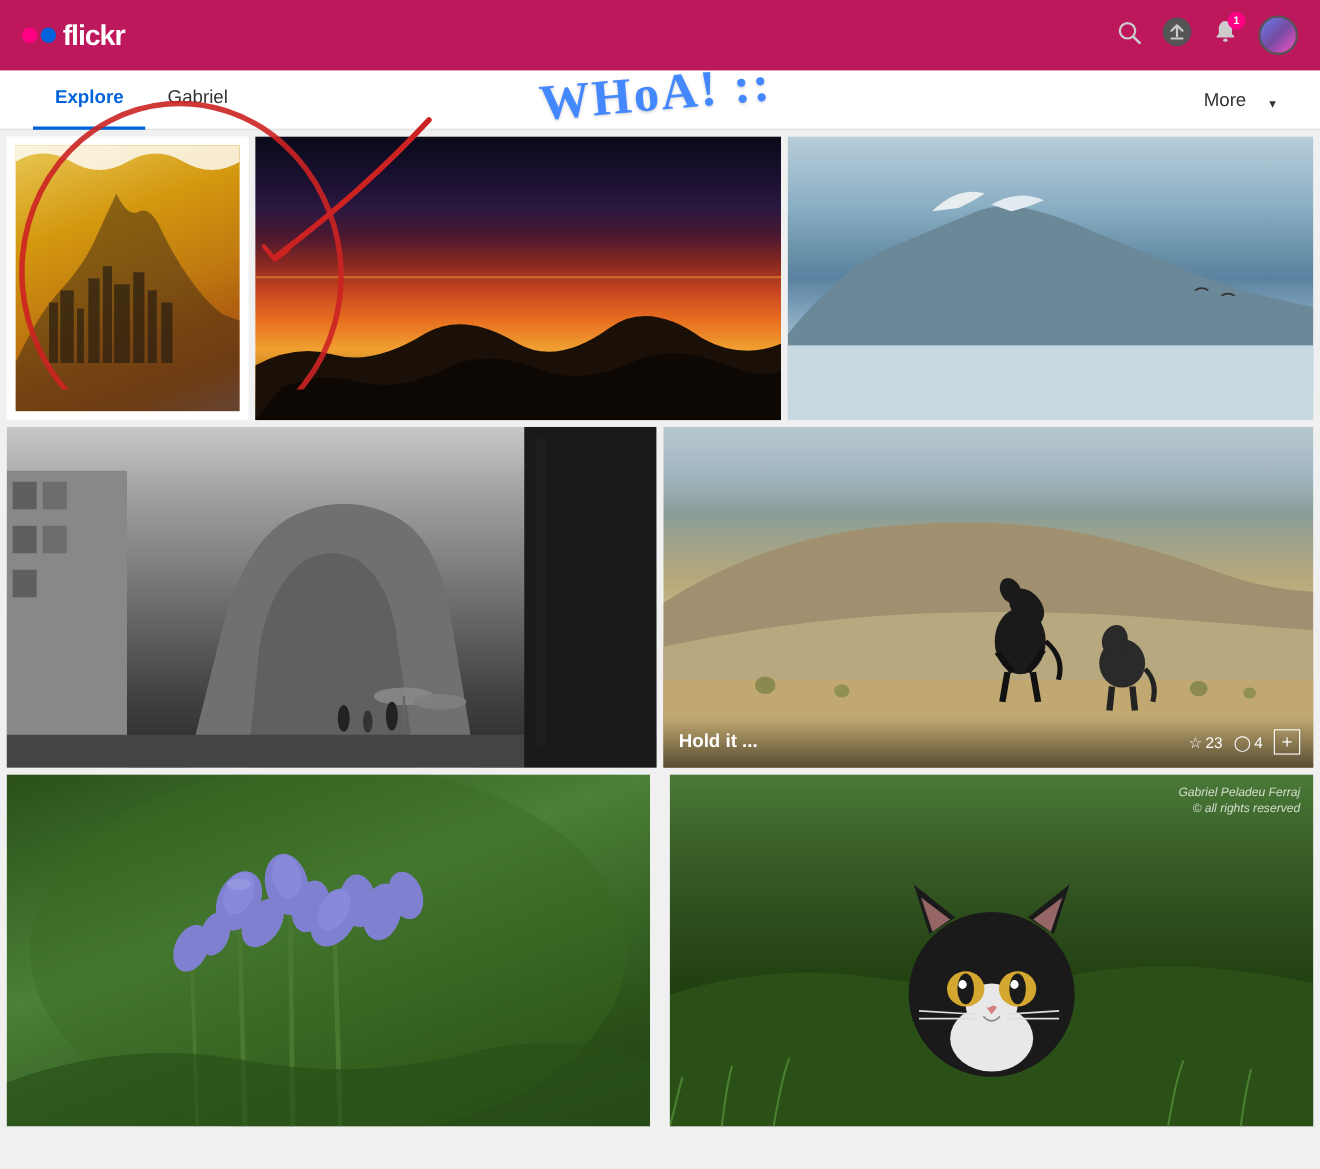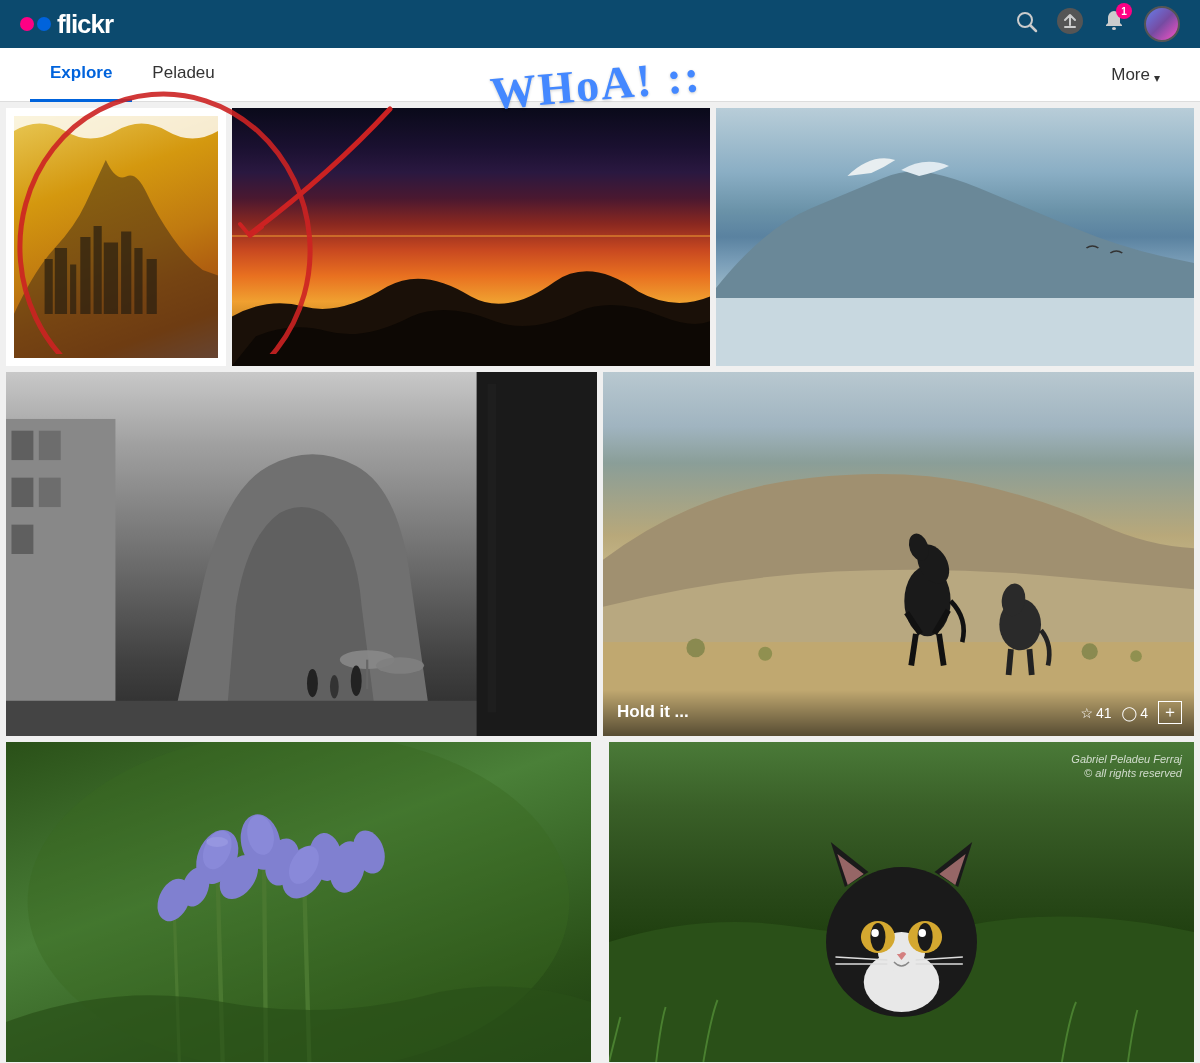--- a/index.html
+++ b/index.html
@@ -1,21 +1,21 @@
 <!DOCTYPE html>
 <html><head>
   <meta charset="utf-8">
   <style>
     * { margin: 0; padding: 0; box-sizing: border-box; }
     body { width: 1200px; min-height: 1063px; font-family: -apple-system, BlinkMacSystemFont, 'Segoe UI', sans-serif; background: #f0f0f0; overflow-x: hidden; }
 
     
     .header {
-      background: #0c4a6e;
-      height: 48px;
+      background: #be185d;
+      height: 64px;
       display: flex;
       align-items: center;
       padding: 0 20px;
       position: relative;
       z-index: 10;
     }
     .flickr-logo {
       display: flex;
       align-items: center;
       gap: 6px;
@@ -103,21 +103,21 @@
     }
     .subnav-tab.active {
       color: #0063dc;
       border-bottom: 3px solid #0063dc;
       font-weight: 600;
     }
     .subnav-spacer { flex: 1; }
     .subnav-more {
       display: flex;
       align-items: flex-end;
-      gap: 4px;
+      gap: 21px;
       font-size: 17px;
       color: #333;
       cursor: pointer;
       padding: 0 10px;
     }
     .subnav-more .chevron { font-size: 12px; }
 
     
     .grid-container {
       padding: 6px;
@@ -152,21 +152,21 @@
     .row1-right {
       flex: 1;
       overflow: hidden;
     }
 
     
     .row2 {
       display: flex;
       gap: 6px;
       margin-bottom: 6px;
-      height: 364px;
+      height: 310px;
     }
     .row2-left {
       flex: 1;
       overflow: hidden;
     }
     .row2-right {
       flex: 1;
       overflow: hidden;
       position: relative;
     }
@@ -296,21 +296,21 @@
     </div>
     <div class="avatar-circle"></div>
   </div>
 </div>
 
 <div class="subnav">
   <div class="subnav-tab active">
     <span>Explore</span>
   </div>
   <div class="subnav-tab">
-    <span>Peladeu</span>
+    <span>Gabriel</span>
   </div>
   <div class="subnav-spacer"></div>
   <div class="subnav-more">
     <span>More</span>
     <span class="chevron">▾</span>
   </div>
 </div>
 
 <div class="whoa-text">WHoA! ::</div>
 
@@ -455,21 +455,21 @@
           </g>
         </svg>
       </div>
 
       <div class="photo-info-overlay">
         <div class="photo-title">Hold it ...</div>
       </div>
       <div class="photo-stats">
         <div class="photo-stat">
           <span>☆</span>
-          <span>41</span>
+          <span>23</span>
         </div>
         <div class="photo-stat">
           <span>◯</span>
           <span>4</span>
         </div>
         <div class="photo-stat">
           <span style="border:1px solid #fff;padding:0 3px;font-size:16px;">＋</span>
         </div>
       </div>
     </div>

